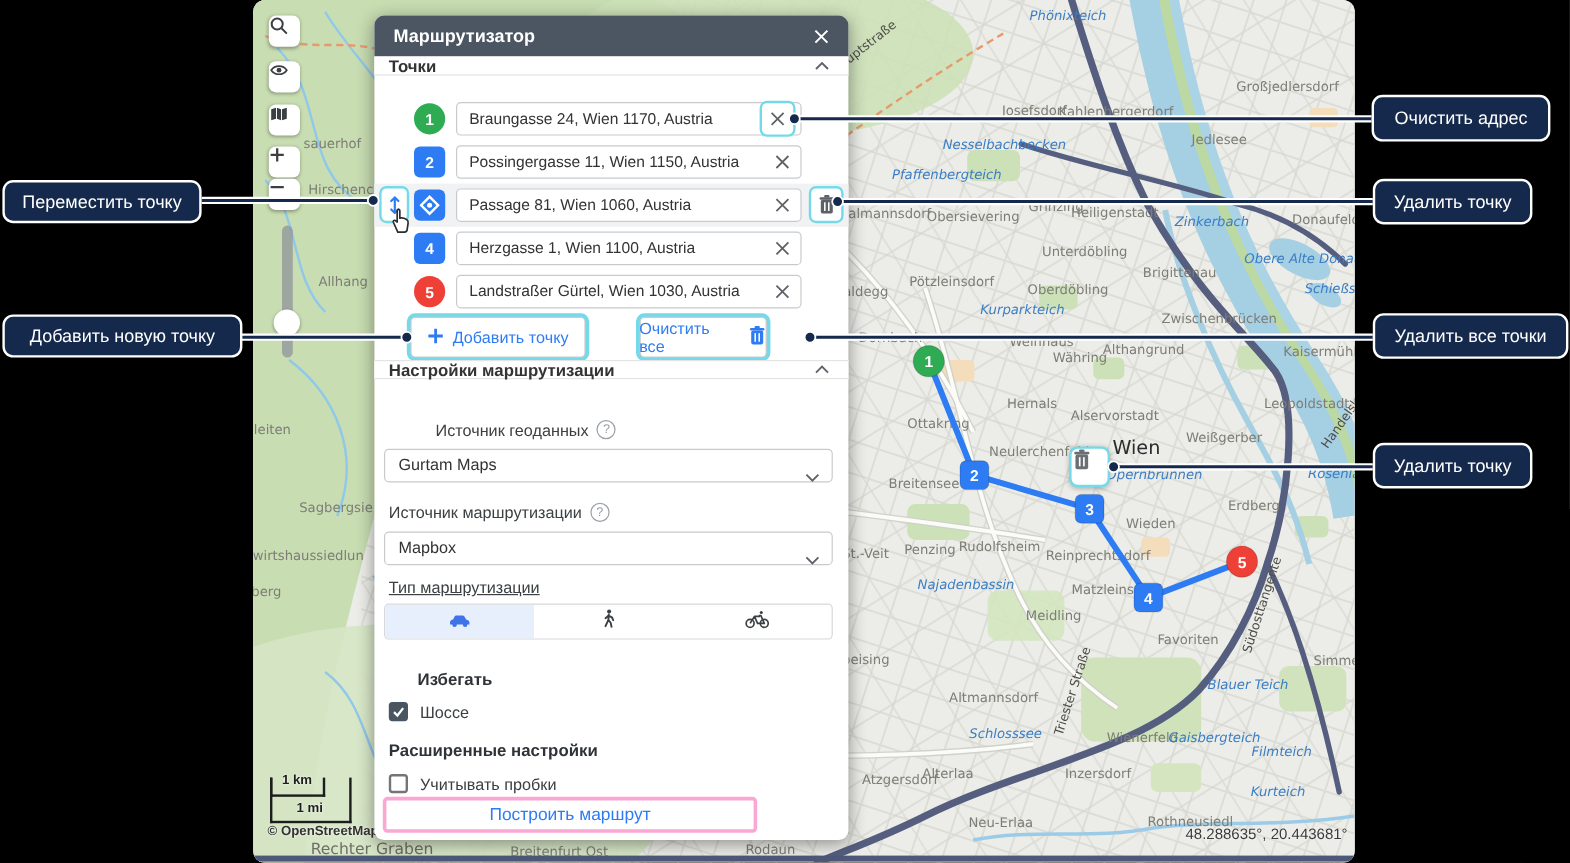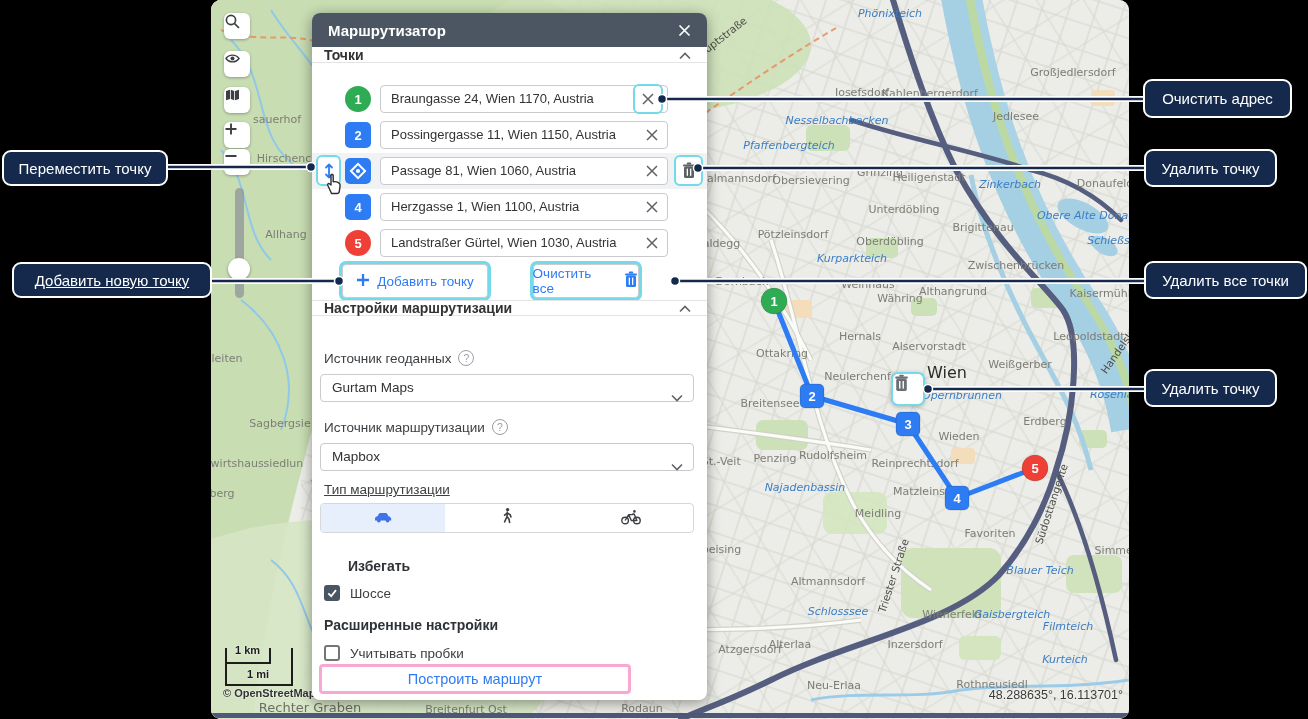--- a/index.html
+++ b/index.html
@@ -72,21 +72,21 @@
     color:#2e7cf3;font-size:13.5px;cursor:pointer;}
   #add-btn{left:30px;width:146px;}
   #clear-all-btn{left:221px;width:106px;gap:32px;}
 
   .field-label{position:absolute;left:12px;font-size:13.5px;color:#3c4043;display:flex;align-items:center;gap:7px;}
   .help-circle{width:16px;height:16px;border:1.4px solid #9aa0a6;border-radius:50%;box-sizing:border-box;
     font-size:10.5px;color:#9aa0a6;display:flex;align-items:center;justify-content:center;cursor:pointer;}
   .select{position:absolute;left:8px;width:374px;height:28px;box-sizing:border-box;border:1px solid #c8cacd;border-radius:4px;
     background:#fff;font-size:13.5px;color:#333;line-height:26px;padding:0 30px 0 11px;cursor:pointer;}
   .select .chev{position:absolute;right:10px;top:10px;}
-  #label-geo{top:337px;} #select-geo{top:361px;}
+  #label-geo{top:337px;margin-left:39px;} #select-geo{top:361px;}
   #label-route-src{top:406px;} #select-route-src{top:430px;}
   #label-route-type{top:469px;text-decoration:underline;}
   .segmented{position:absolute;left:8px;top:490px;width:374px;height:30px;box-sizing:border-box;border:1px solid #d6d8da;border-radius:4px;
     display:flex;overflow:hidden;background:#fff;}
   .segment{flex:1;display:flex;align-items:center;justify-content:center;cursor:pointer;}
   .segment.selected{background:#e7effc;}
   .bold-label{position:absolute;left:12px;font-size:14px;font-weight:bold;color:#2f3337;}
   #avoid-label{top:545px;margin-left:24px;} #advanced-label{top:604px;}
   .check-row{position:absolute;left:12px;display:flex;align-items:center;gap:10px;font-size:13.5px;color:#3c4043;cursor:pointer;justify-content:space-between;}
   #check-highways{top:572px;} #check-traffic{top:632px;}
@@ -341,21 +341,21 @@
             <rect x="9" y="6.6" width="1.3" height="7.2" fill="#fff"></rect>
           </svg>
         </span>
     </div>
 
     <div class="scale-mi"></div>
     <div class="scale-km"></div>
     <div class="scale-km-label">1 km</div>
     <div class="scale-mi-label">1 mi</div>
     <div class="attribution">© OpenStreetMap</div>
-    <div class="map-coords">48.288635°, 16.113701°</div>
+    <div class="map-coords">48.288635°, 20.443681°</div>
   </div>
 
   <div class="panel">
     <div class="panel-header">
       <span class="panel-title">Маршрутизатор</span>
       <span class="panel-close">
           <svg width="13" height="13" viewBox="0 0 13 13">
             <path d="M1.5 1.5 L11.5 11.5 M11.5 1.5 L1.5 11.5" stroke="#fff" stroke-width="1.7"></path>
           </svg>
         </span>
@@ -555,15 +555,15 @@
       <line x1="193" y1="281" x2="339" y2="281" stroke="#fff" stroke-width="6"></line>
       <line x1="193" y1="281" x2="339" y2="281" stroke="#14294b" stroke-width="2.5"></line>
       <circle cx="339" cy="281" r="4.5" fill="#14294b" stroke="#fff" stroke-width="1.5"></circle>
     </svg>
   <div id="callouts">
       <div class="callout" style="left: 1143px; top: 79px; width: 149px; height: 39px;">Очистить адрес</div>
       <div class="callout" style="left: 1144px; top: 149px; width: 133px; height: 38px;">Удалить точку</div>
       <div class="callout" style="left: 1144px; top: 261px; width: 163px; height: 38px;">Удалить все точки</div>
       <div class="callout" style="left: 1144px; top: 369px; width: 133px; height: 38px;">Удалить точку</div>
       <div class="callout" style="left: 2px; top: 150px; width: 166px; height: 36px;">Переместить точку</div>
-      <div class="callout" style="left: 12px; top: 262px; width: 200px; height: 36px; text-decoration: underline;">Добавить новую точку</div>
+      <div class="callout" style="left: 2px; top: 262px; width: 200px; height: 36px;">Добавить новую точку</div>
     </div>
 </div>
 
 </body></html>

